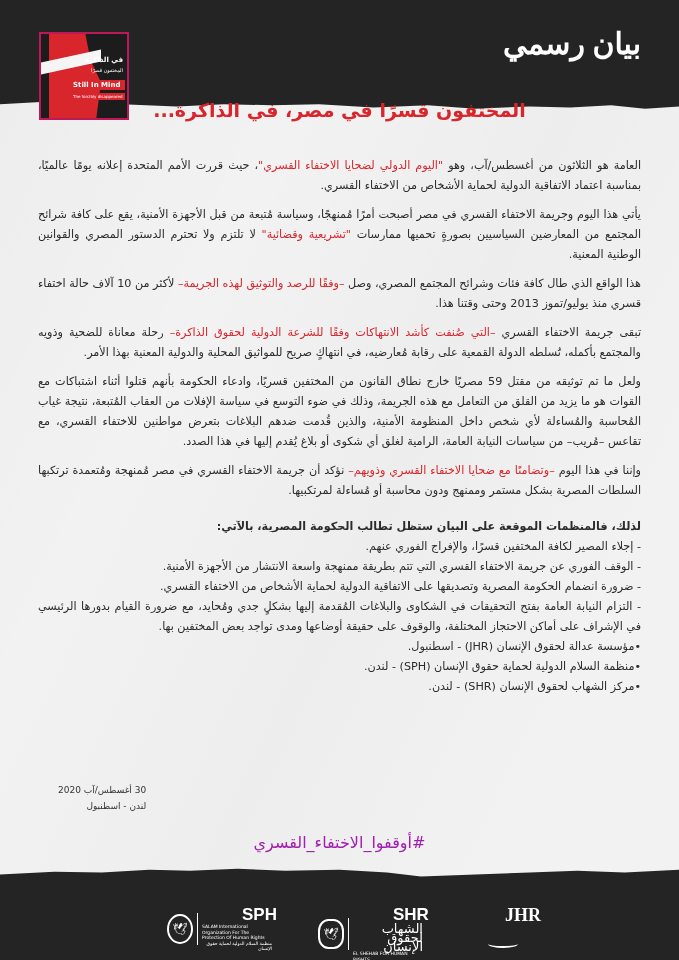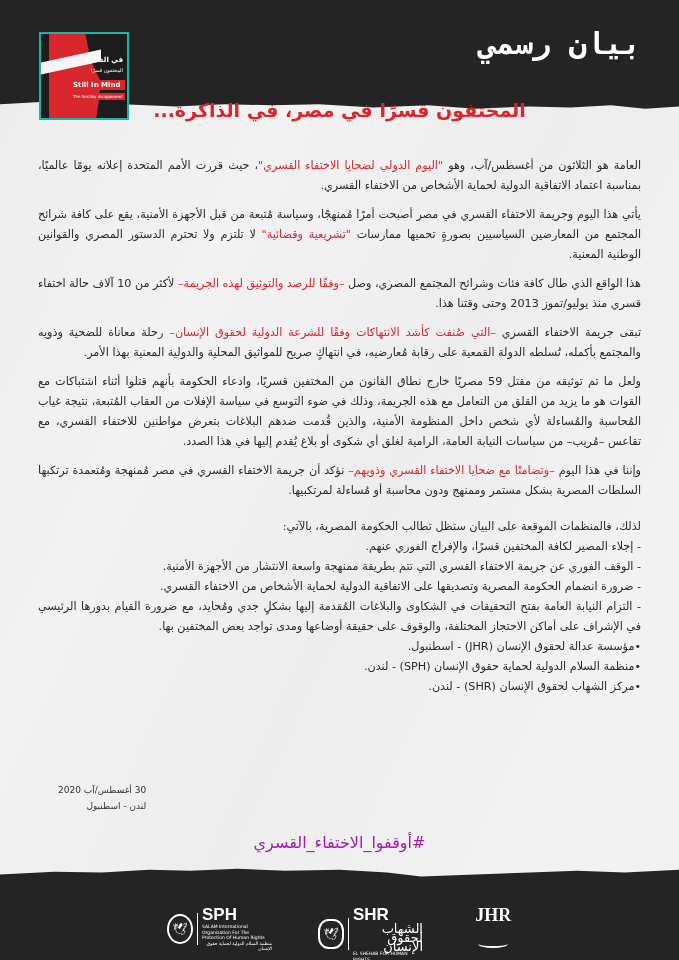--- a/index.html
+++ b/index.html
@@ -17,25 +17,25 @@
   }
   
   .header {
     position: absolute; left: 0; top: 0; width: 679px; height: 112px;
     background: #242424;
     clip-path: polygon(0 0, 100% 0, 100% 95%, 95% 97%, 90% 94%, 84% 96%, 78% 95%, 70% 97%, 63% 94%, 55% 96%, 47% 93%, 40% 94%, 33% 93%, 26% 95%, 18% 93%, 12% 94%, 6% 91%, 0 93%);
   }
   .header-title {
     position: absolute; right: 38px; top: 26px;
     color: #ffffff; font-weight: bold; font-size: 30px; direction: rtl;
-    font-family: Liberation Mono, monospace;
+    font-family: Liberation Serif, serif;
   }
   .poster {
     position: absolute; left: 39px; top: 32px; width: 90px; height: 88px;
-    background: #1c1c1c; border: 2px solid #14b8a6; box-sizing: border-box; overflow: hidden;
+    background: #1c1c1c; border: 2px solid #be185d; box-sizing: border-box; overflow: hidden;
   }
   .poster .red {
     position: absolute; left: 8px; top: 0; width: 52px; height: 88px;
     background: #d8262c;
     clip-path: polygon(0 0, 70% 0, 80% 30%, 100% 55%, 90% 100%, 0 100%);
   }
   .poster .band {
     position: absolute; left: 0; top: 22px; width: 60px; height: 12px; background: #f5f5f5;
     transform: skewY(-12deg);
   }
@@ -48,21 +48,21 @@
   .main-title {
     position: absolute; top: 99px; left: 0; width: 679px; text-align: center;
     color: #d8262c; font-weight: bold; font-size: 19px; direction: rtl;
   }
   .content {
     position: absolute; left: 38px; right: 38px; top: 156px;
     direction: rtl; text-align: justify; font-size: 11.2px; line-height: 20px;
   }
   .content p { margin: 0 0 9px 0; }
   .hl { color: #d8262c; }
-  .demands-intro { margin-top: 16px !important; margin-bottom: 0 !important; font-weight: normal; }
+  .demands-intro { margin-top: 16px !important; margin-bottom: 0 !important; font-weight: bold; }
   .demand { margin: 0 !important; }
   .sign-title {
     color: #d8262c; font-size: 14px; font-weight: bold; margin-top: 22px !important; margin-bottom: 2px !important;
   }
   .sign-item { margin: 0 !important; }
   .dateblock {
     position: absolute; left: 58px; top: 782px; direction: rtl; text-align: right;
     font-size: 9px; line-height: 16px; color: #333;
   }
   .hashtag {
@@ -78,21 +78,21 @@
   }
   .logo { position: absolute; color: #fff; display: flex; align-items: center; gap: 4px; }
   .logo-sph { left: 167px; top: 906px; }
   .logo-shr { left: 318px; top: 906px; }
   .logo-jhr { left: 465px; top: 906px; flex-direction: column; gap: 16px; }
   .logo .mark {
     width: 26px; height: 30px; border-radius: 50%; border: 2px solid #fff; box-sizing: border-box;
     display: flex; align-items: center; justify-content: center; font-size: 12px;
   }
   .logo .sep { width: 1px; height: 32px; background: #fff; }
-  .logo .abbr { font-weight: bold; font-size: 17px; line-height: 18px; font-family: "Liberation Sans", sans-serif;}
+  .logo .abbr { font-weight: bold; font-size: 17px; line-height: 18px; font-family: "Liberation Sans", sans-serif; margin-left: 40px;}
   .logo .sub { font-size: 4.5px; line-height: 5.5px; max-width: 70px; }
   .logo-jhr .abbr { font-family: "Liberation Serif", serif; font-size: 18px; }
   .logo-jhr .wreath { width: 30px; height: 6px; border-bottom: 2px solid #fff; border-radius: 0 0 50% 50%; }
 </style>
 </head>
 <body>
 
 <div class="paper"></div>
 
 <div class="header"></div>
@@ -106,21 +106,21 @@
   <div class="t3">Still In Mind</div>
   <div class="t4">The forcibly disappeared</div>
 </div>
 
 <div class="main-title">المختفون قسرًا في مصر، في الذاكرة...</div>
 
 <div class="content">
   <p><span>العامة هو الثلاثون من أغسطس/آب، وهو </span><span class="hl">"اليوم الدولي لضحايا الاختفاء القسري"</span><span>، حيث قررت الأمم المتحدة إعلانه يومًا عالميًا، بمناسبة اعتماد الاتفاقية الدولية لحماية الأشخاص من الاختفاء القسري.</span></p>
   <p><span>يأتي هذا اليوم وجريمة الاختفاء القسري في مصر أصبحت أمرًا مُمنهجًا، وسياسة مُتبعة من قبل الأجهزة الأمنية، يقع على كافة شرائح المجتمع من المعارضين السياسيين بصورةٍ تحميها ممارسات </span><span class="hl">"تشريعية وقضائية"</span><span> لا تلتزم ولا تحترم الدستور المصري والقوانين الوطنية المعنية.</span></p>
   <p><span>هذا الواقع الذي طال كافة فئات وشرائح المجتمع المصري، وصل </span><span class="hl">–وفقًا للرصد والتوثيق لهذه الجريمة–</span><span> لأكثر من 10 آلاف حالة اختفاء قسري منذ يوليو/تموز 2013 وحتى وقتنا هذا.</span></p>
-  <p><span>تبقى جريمة الاختفاء القسري </span><span class="hl">–التي صُنفت كأشد الانتهاكات وفقًا للشرعة الدولية لحقوق الإنسان–</span><span> رحلة معاناة للضحية وذويه والمجتمع بأكمله، تُسلطه الدولة القمعية على رقابة مُعارضيه، في انتهاكٍ صريح للمواثيق المحلية والدولية المعنية بهذا الأمر.</span></p>
+  <p><span>تبقى جريمة الاختفاء القسري </span><span class="hl">–التي صُنفت كأشد الانتهاكات وفقًا للشرعة الدولية لحقوق الذاكرة–</span><span> رحلة معاناة للضحية وذويه والمجتمع بأكمله، تُسلطه الدولة القمعية على رقابة مُعارضيه، في انتهاكٍ صريح للمواثيق المحلية والدولية المعنية بهذا الأمر.</span></p>
   <p><span>ولعل ما تم توثيقه من مقتل 59 مصريًا خارج نطاق القانون من المختفين قسريًا، وادعاء الحكومة بأنهم قتلوا أثناء اشتباكات مع القوات هو ما يزيد من القلق من التعامل مع هذه الجريمة، وذلك في ضوء التوسع في سياسة الإفلات من العقاب المُتبعة، نتيجة غياب المُحاسبة والمُساءلة لأي شخص داخل المنظومة الأمنية، والذين قُدمت ضدهم البلاغات بتعرض مواطنين للاختفاء القسري، مع تقاعس –مُريب– من سياسات النيابة العامة، الرامية لغلق أي شكوى أو بلاغ يُقدم إليها في هذا الصدد.</span></p>
   <p><span>وإننا في هذا اليوم </span><span class="hl">–وتضامنًا مع ضحايا الاختفاء القسري وذويهم–</span><span> نؤكد أن جريمة الاختفاء القسري في مصر مُمنهجة ومُتعمدة ترتكبها السلطات المصرية بشكل مستمر وممنهج  ودون محاسبة أو مُساءلة لمرتكبيها.</span></p>
 
   <p class="demands-intro">لذلك، فالمنظمات الموقعة على البيان ستظل تطالب الحكومة المصرية، بالآتي:</p>
   <p class="demand">- إجلاء المصير لكافة المختفين قسرًا، والإفراج الفوري عنهم.</p>
   <p class="demand">- الوقف الفوري عن جريمة الاختفاء القسري التي تتم بطريقة ممنهجة واسعة الانتشار من الأجهزة الأمنية.</p>
   <p class="demand">- ضرورة انضمام الحكومة المصرية وتصديقها على الاتفاقية الدولية لحماية الأشخاص من الاختفاء القسري.</p>
   <p class="demand">- التزام النيابة العامة بفتح التحقيقات في الشكاوى والبلاغات المُقدمة إليها بشكلٍ جدي ومُحايد، مع ضرورة القيام بدورها الرئيسي في الإشراف على أماكن الاحتجاز المختلفة، والوقوف على حقيقة أوضاعها ومدى تواجد بعض المختفين بها.</p>
 
   <p class="sign-item">•مؤسسة عدالة لحقوق الإنسان (JHR) - اسطنبول.</p>

